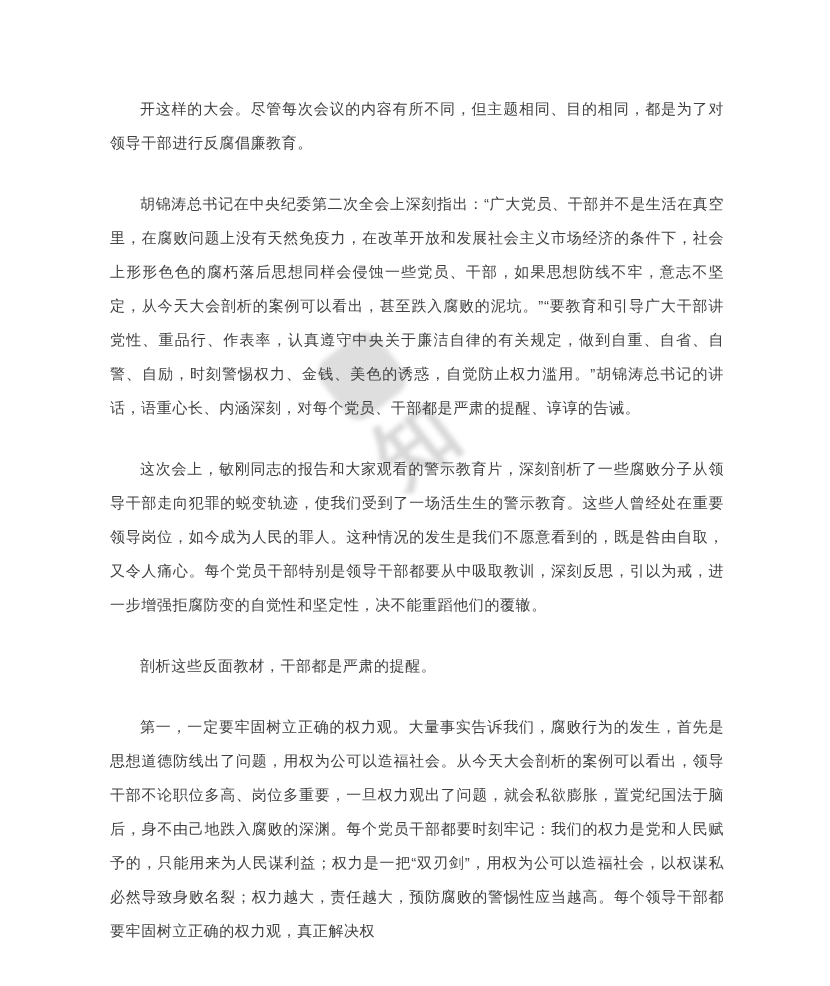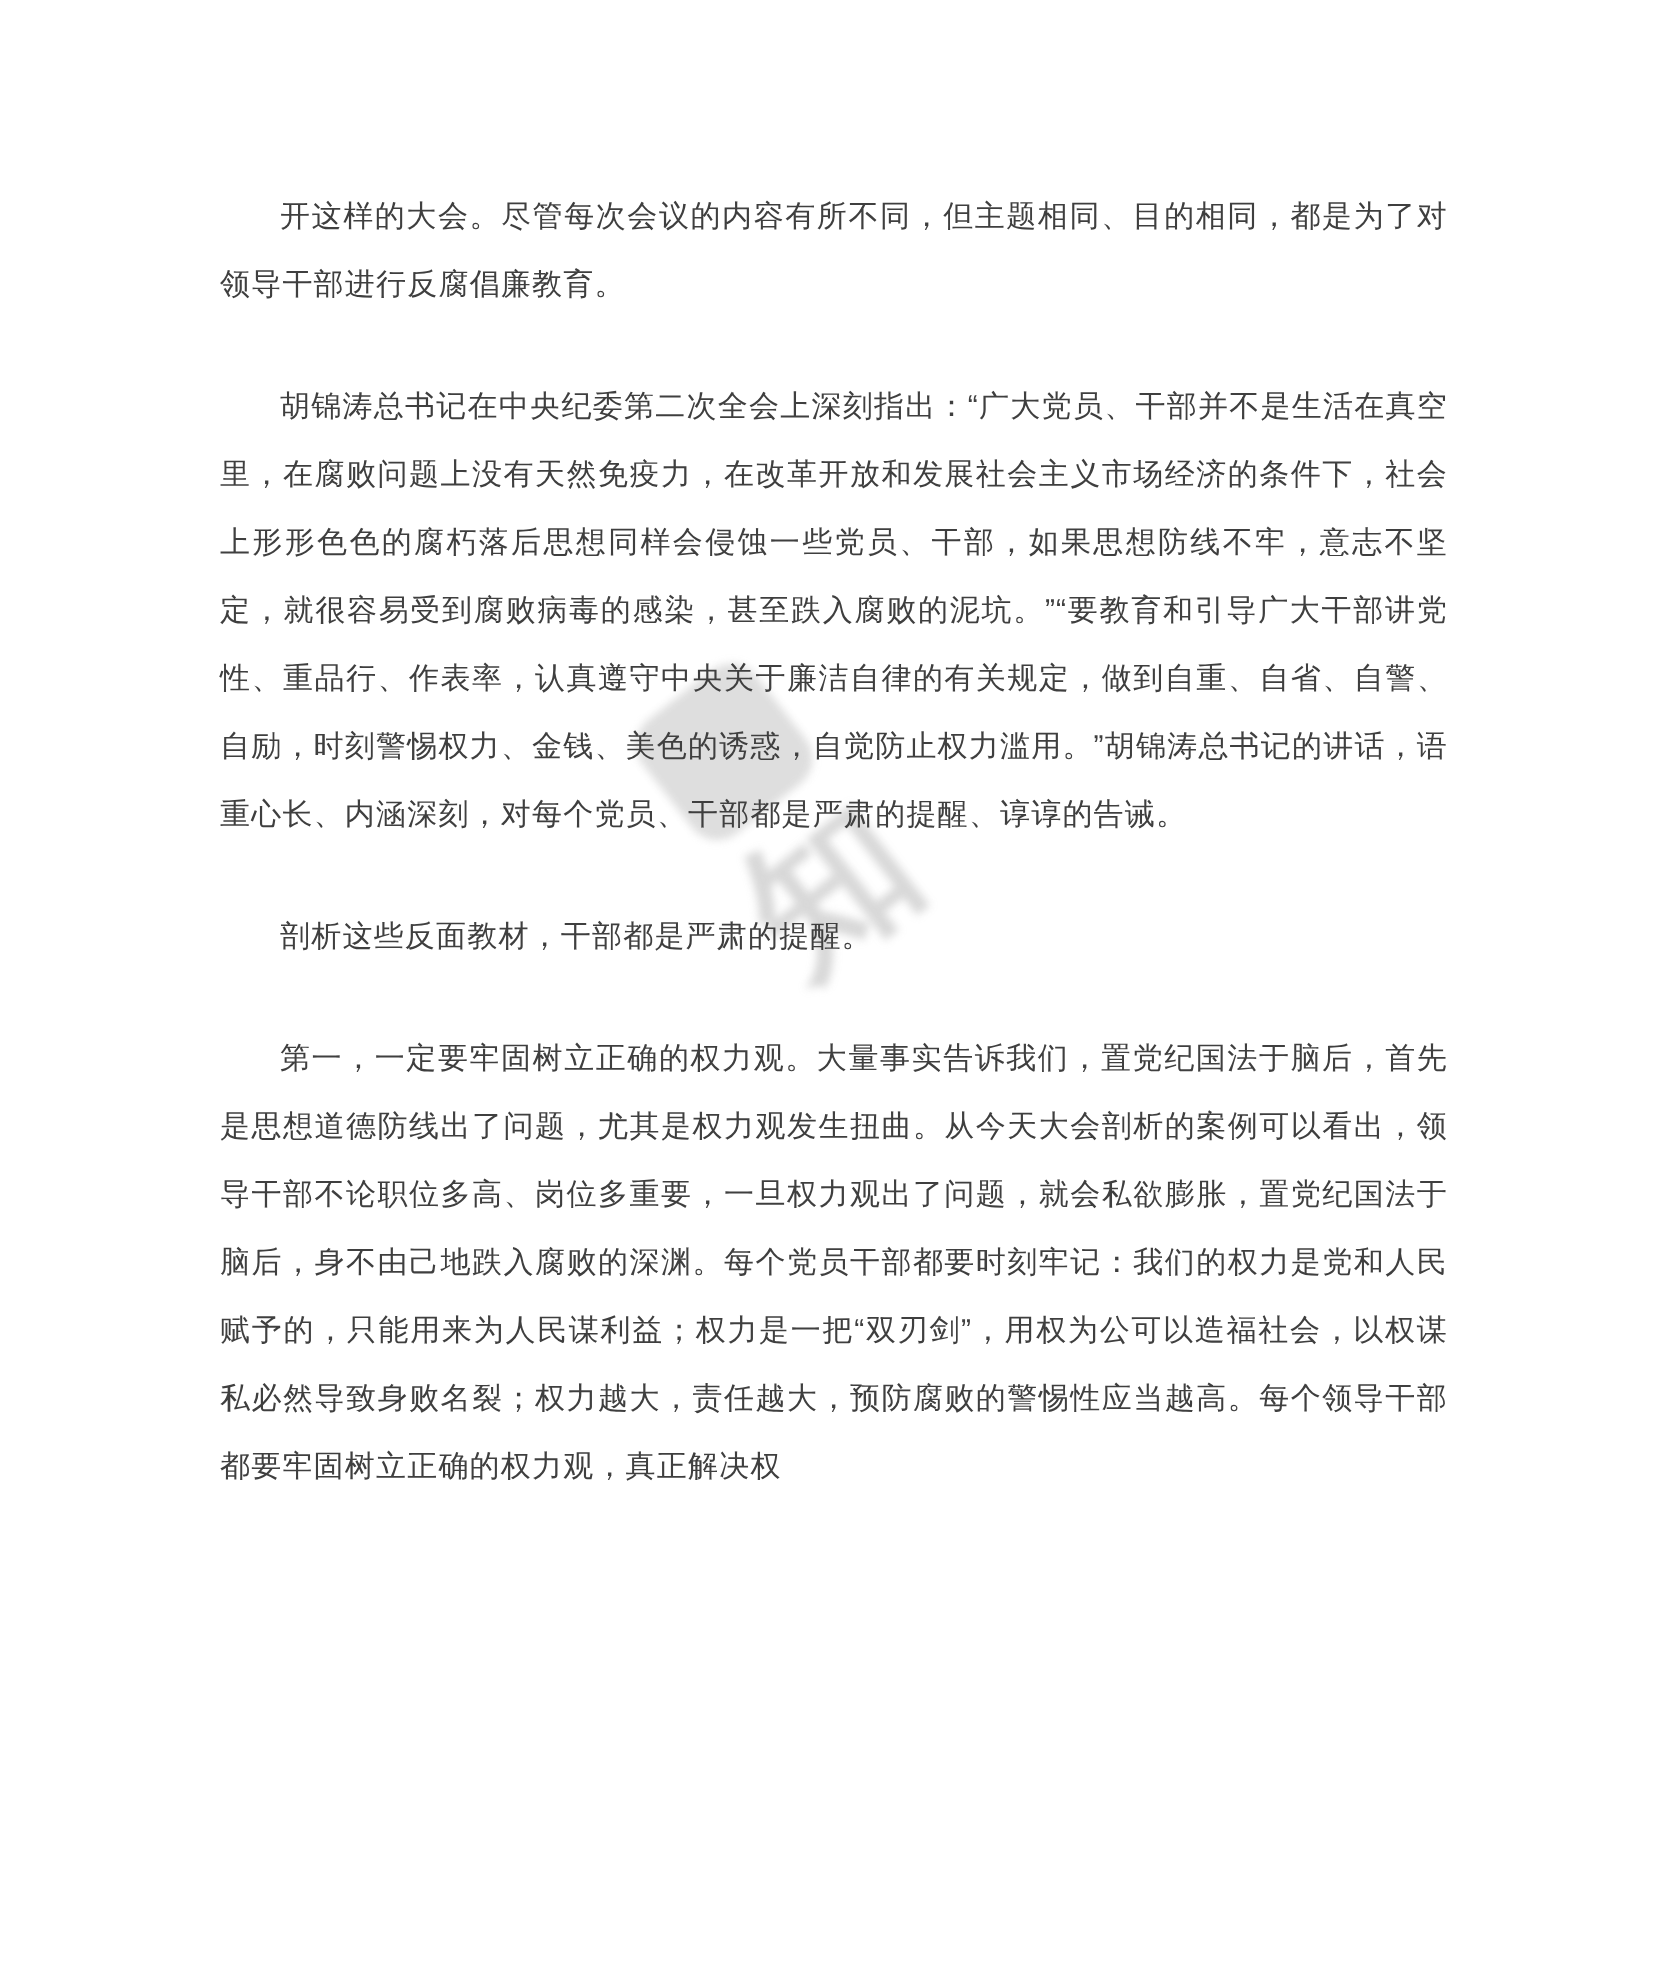--- a/index.html
+++ b/index.html
@@ -64,18 +64,19 @@
 
 <div class="page">
 
   <div class="watermark">
     <span class="wm-logo"></span>
     <span>知</span>
   </div>
 
   <div class="content">
     <p>开这样的大会。尽管每次会议的内容有所不同，但主题相同、目的相同，都是为了对领导干部进行反腐倡廉教育。</p>
-    <p>胡锦涛总书记在中央纪委第二次全会上深刻指出：“广大党员、干部并不是生活在真空里，在腐败问题上没有天然免疫力，在改革开放和发展社会主义市场经济的条件下，社会上形形色色的腐朽落后思想同样会侵蚀一些党员、干部，如果思想防线不牢，意志不坚定，就很容易受到腐败病毒的感染，甚至跌入腐败的泥坑。”“要教育和引导广大干部讲党性、重品行、作表率，认真遵守中央关于廉洁自律的有关规定，做到自重、自省、自警、自励，时刻警惕权力、金钱、美色的诱惑，自觉防止权力滥用。”胡锦涛总书记的讲话，语重心长、内涵深刻，对每个党员、干部都是严肃的提醒、谆谆的告诫。</p>
+    <p>胡锦涛总书记在中央纪委第二次全会上深刻指出：“广大党员、干部并不是生活在真空里，在腐败问题上没有天然免疫力，在改革开放和发展社会主义市场经济的条件下，社会上形形色色的腐朽落后思想同样会侵蚀一些党员、干部，如果思想防线不牢，意志不坚定，从今天大会剖析的案例可以看出，甚至跌入腐败的泥坑。”“要教育和引导广大干部讲党性、重品行、作表率，认真遵守中央关于廉洁自律的有关规定，做到自重、自省、自警、自励，时刻警惕权力、金钱、美色的诱惑，自觉防止权力滥用。”胡锦涛总书记的讲话，语重心长、内涵深刻，对每个党员、干部都是严肃的提醒、谆谆的告诫。</p>
+    <p>这次会上，敏刚同志的报告和大家观看的警示教育片，深刻剖析了一些腐败分子从领导干部走向犯罪的蜕变轨迹，使我们受到了一场活生生的警示教育。这些人曾经处在重要领导岗位，如今成为人民的罪人。这种情况的发生是我们不愿意看到的，既是咎由自取，又令人痛心。每个党员干部特别是领导干部都要从中吸取教训，深刻反思，引以为戒，进一步增强拒腐防变的自觉性和坚定性，决不能重蹈他们的覆辙。</p>
     <p>剖析这些反面教材，干部都是严肃的提醒。</p>
-    <p>第一，一定要牢固树立正确的权力观。大量事实告诉我们，置党纪国法于脑后，首先是思想道德防线出了问题，尤其是权力观发生扭曲。从今天大会剖析的案例可以看出，领导干部不论职位多高、岗位多重要，一旦权力观出了问题，就会私欲膨胀，置党纪国法于脑后，身不由己地跌入腐败的深渊。每个党员干部都要时刻牢记：我们的权力是党和人民赋予的，只能用来为人民谋利益；权力是一把“双刃剑”，用权为公可以造福社会，以权谋私必然导致身败名裂；权力越大，责任越大，预防腐败的警惕性应当越高。每个领导干部都要牢固树立正确的权力观，真正解决权</p>
+    <p>第一，一定要牢固树立正确的权力观。大量事实告诉我们，腐败行为的发生，首先是思想道德防线出了问题，用权为公可以造福社会。从今天大会剖析的案例可以看出，领导干部不论职位多高、岗位多重要，一旦权力观出了问题，就会私欲膨胀，置党纪国法于脑后，身不由己地跌入腐败的深渊。每个党员干部都要时刻牢记：我们的权力是党和人民赋予的，只能用来为人民谋利益；权力是一把“双刃剑”，用权为公可以造福社会，以权谋私必然导致身败名裂；权力越大，责任越大，预防腐败的警惕性应当越高。每个领导干部都要牢固树立正确的权力观，真正解决权</p>
   </div>
 
 </div>
 
 </body></html>

